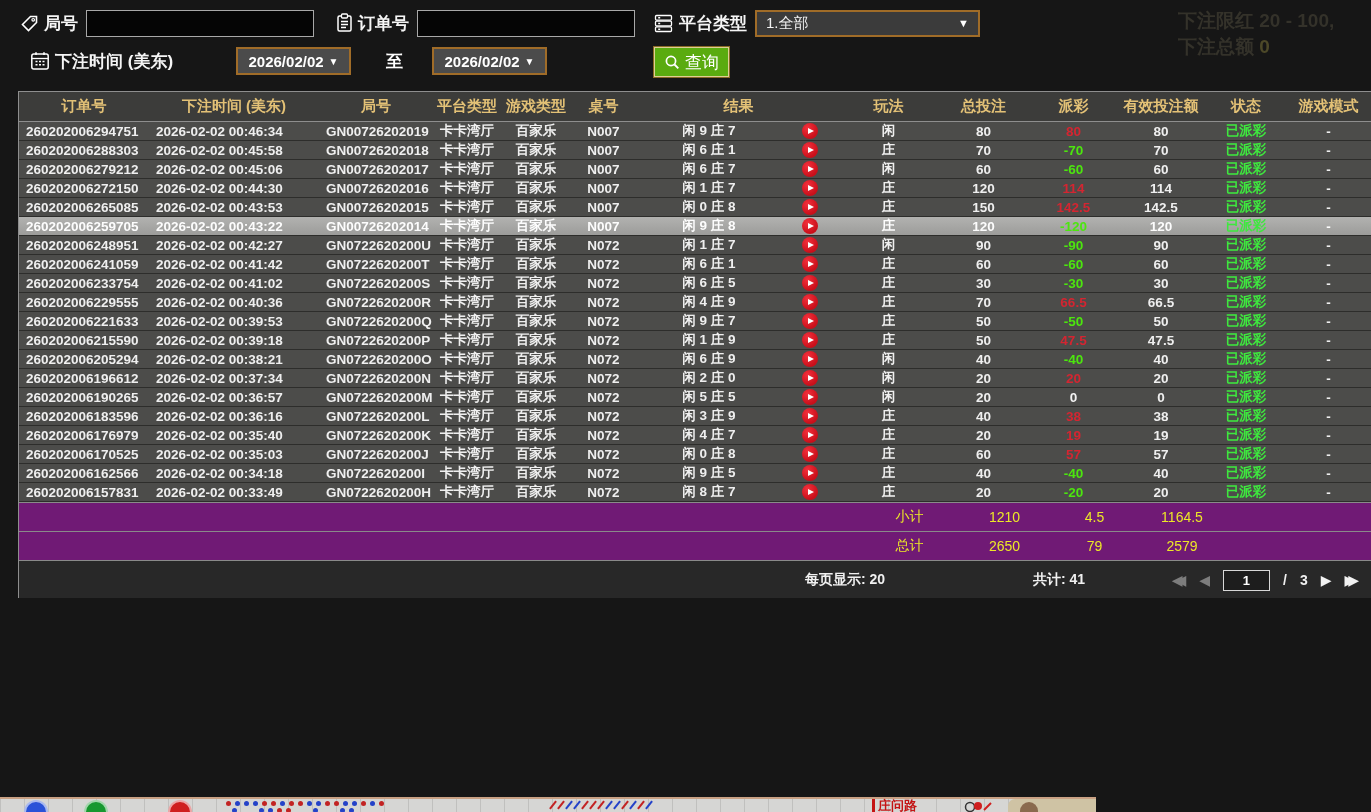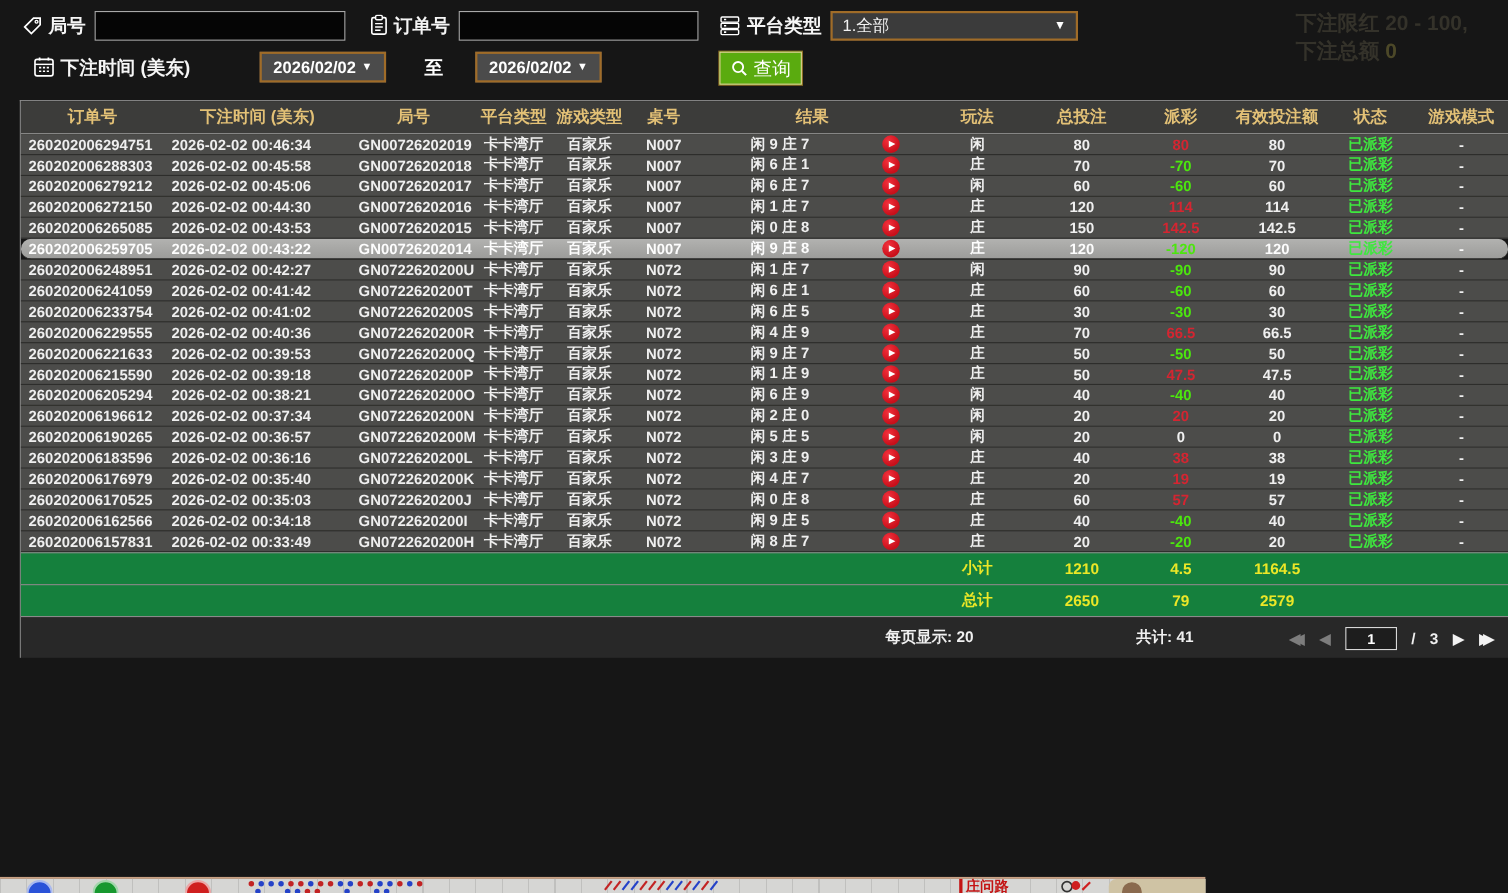--- a/index.html
+++ b/index.html
@@ -25,33 +25,33 @@
   .word-to { position:absolute; left:386px; top:50px; color:#fff; font-weight:bold; font-size:17px; }
   .search-btn { position:absolute; left:654px; top:47px; display:flex; align-items:center; gap:4px; height:30px; padding:0 9px;
                 background:#5aab0f; border:1px solid #ddd094; box-shadow:0 0 0 1px #8a6a24; color:#fff; font-weight:normal; font-size:17px; cursor:pointer; }
 
   
   .panel { position:absolute; left:18px; top:91px; width:1353px; border-left:1px solid #8e8e8e; border-top:1px solid #8e8e8e; }
   .grid { display:grid; grid-template-columns:130px 170px 114px 68px 70px 65px 205px 95px 95px 85px 90px 80px 1fr; align-items:center; }
   .thead { height:30px; background:#3c3c3a; border-bottom:1px solid #8e8e8e; }
   .hc { color:#e3c176; font-weight:bold; font-size:15px; text-align:center; white-space:nowrap; }
   .trow { height:19px; background:#4c4c4a; border-bottom:1px solid #2d2d2b; color:#efefef; font-size:13.5px; font-weight:bold; cursor:pointer; }
-  .trow.selected { background:linear-gradient(#b2b2b0,#9c9c9a); color:#fdfdfd;border-radius:12px; }
+  .trow.selected { background:linear-gradient(#b2b2b0,#9c9c9a); color:#fdfdfd; }
   .cell { text-align:center; white-space:nowrap; }
   .cl { text-align:left; padding-left:7px; }
   .result-cell { display:flex; align-items:center; padding-left:32px; }
   .result-text { display:inline-block; width:82px; text-align:center; }
   .play-icon { margin-left:52px; width:16px; height:16px; border-radius:50%; background:radial-gradient(circle at 35% 30%, #f2303c, #c90f1a 70%);
                display:flex; align-items:center; justify-content:center; cursor:pointer; }
   .play-icon::after { content:""; border-left:6px solid #fff; border-top:3.5px solid transparent; border-bottom:3.5px solid transparent; margin-left:2px; }
   .pc-pos { color:#d42531; }
   .pc-neg { color:#4ce60e; }
   .pc-zero { color:#f2f2f2; }
   .status { color:#3ee83e; }
-  .srow { height:29px; background:#15803d; border-top:1px solid #8a8a8a; color:#ece727; font-weight:bold; font-size:14px; }
+  .srow { height:29px; background:#701a75; border-top:1px solid #8a8a8a; color:#ece727; font-weight:normal; font-size:14px;padding-left:21px; }
   .srow .cell { color:#ece727; }
 
   
   .tfoot { position:relative; height:38px; background:#282828; border-top:1px solid #8a8a8a; color:#f0f0f0; font-size:14px; font-weight:bold; }
   .fp { position:absolute; top:10px; white-space:nowrap; }
   .pager { position:absolute; right:12px; top:0; height:38px; display:flex; align-items:center; gap:13px; }
   .pga { font-size:14px; cursor:pointer; line-height:1; }
   .pga.dim { color:#7d7d7d; }
   .pga.lit { color:#f2f2f2; }
   .dbl { letter-spacing:-7px; padding-right:7px; display:inline-block; }

